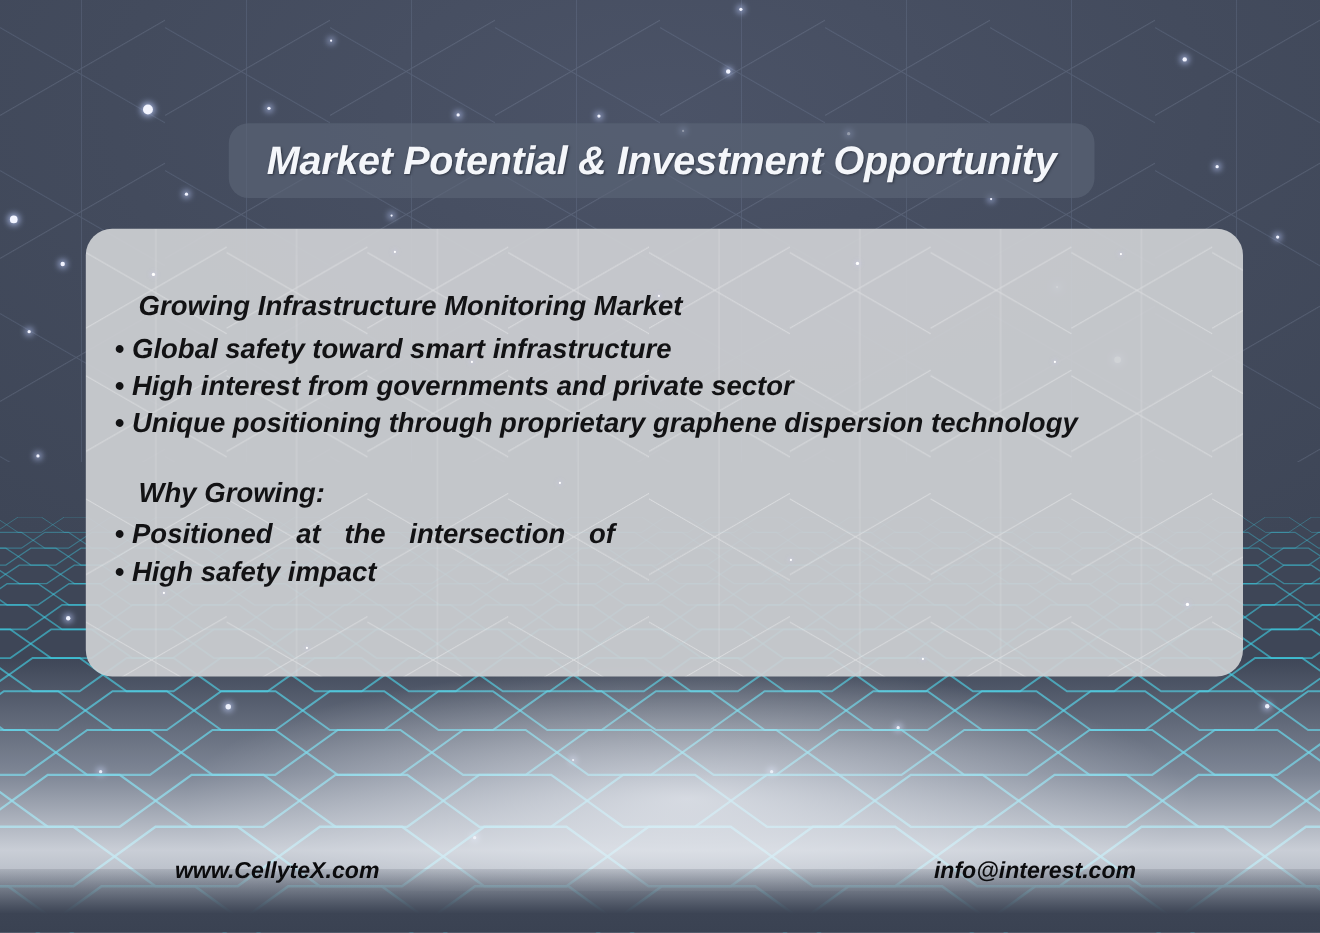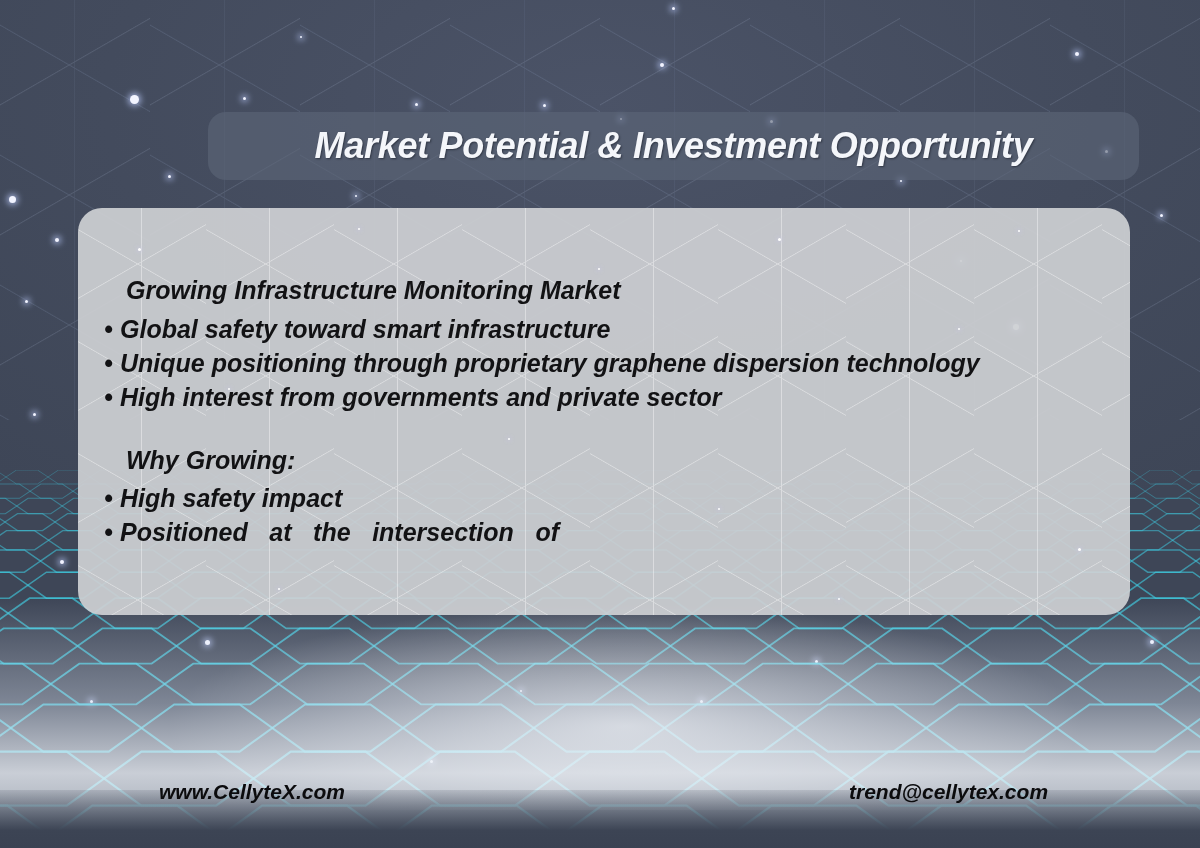--- a/index.html
+++ b/index.html
@@ -52,21 +52,21 @@
     pointer-events:none;
   }
   .dark-bottom {
     position:absolute; left:0; bottom:0; width:1200px; height:58px;
     background:linear-gradient(180deg, rgba(60,68,84,.15) 0%, #3c4454 70%, #3a4252 100%);
   }
 
   
   .title-banner {
     position:absolute; left:208px; top:112px;
-    width:931px; height:68px;
+    width:787px; height:68px;
     background:rgba(92,101,119,.62);
     border-radius:18px;
     display:flex; align-items:center; justify-content:center;text-align:center;
   }
   .title-text {
     font-size:36px; font-weight:bold; font-style:italic;
     color:#f4f6fa;
     letter-spacing:-0.3px;
     white-space:nowrap;
     text-shadow:1px 1px 2px rgba(20,24,34,.55);
@@ -90,21 +90,21 @@
     background-size:128px 112px, 128px 112px, 128px 112px;
   }
   .panel-stars { position:absolute; inset:0; }
   .panel-star {
     position:absolute; border-radius:50%;
     background:#ffffff;
     box-shadow:0 0 4px 1px rgba(200,200,225,.8);
   }
 
   .copy {
-    position:absolute; left:26px; top:66px;
+    position:absolute; left:26px; top:54px;
     width:660px;
     color:#121214;
     font-weight:bold; font-style:italic;
   }
   .heading { font-size:25px; padding-left:22px; margin-bottom:5px; line-height:1.30; }
   .bullet  { font-size:25px; line-height:1.36; white-space:nowrap; }
   .bullet .dot { display:inline-block; width:16px; }
   .group2 { margin-top:30px; }
   .bullet.just {
     white-space:normal; width:455px;
@@ -517,37 +517,37 @@
         <div class="panel-star" style="left: 200px; top: 380px; width: 2px; height: 2px;"></div>
       </div>
 
     <div class="copy">
       <div class="heading">Growing Infrastructure Monitoring Market</div>
 
       <div class="bullet">
         <span class="dot">•</span><span>Global safety toward smart infrastructure</span>
       </div>
       <div class="bullet">
+        <span class="dot">•</span><span>High interest from governments and private sector</span>
+      </div>
+      <div class="bullet">
         <span class="dot">•</span><span>Unique positioning through proprietary graphene dispersion technology</span>
       </div>
-      <div class="bullet">
-        <span class="dot">•</span><span>High interest from governments and private sector</span>
-      </div>
 
       <div class="group2">
         <div class="heading">Why Growing:</div>
 
+        <div class="bullet just">
+          <span class="dot">•</span><span>Positioned at the intersection of</span>
+        </div>
         <div class="bullet">
           <span class="dot">•</span><span>High safety impact</span>
         </div>
-        <div class="bullet just">
-          <span class="dot">•</span><span>Positioned at the intersection of</span>
-        </div>
       </div>
     </div>
 
   </div>
 
   <div class="footer">
     <div class="foot-url">www.CellyteX.com</div>
-    <div class="foot-mail">trend@cellytex.com</div>
+    <div class="foot-mail">info@interest.com</div>
   </div>
 </div>
 
 </body></html>

